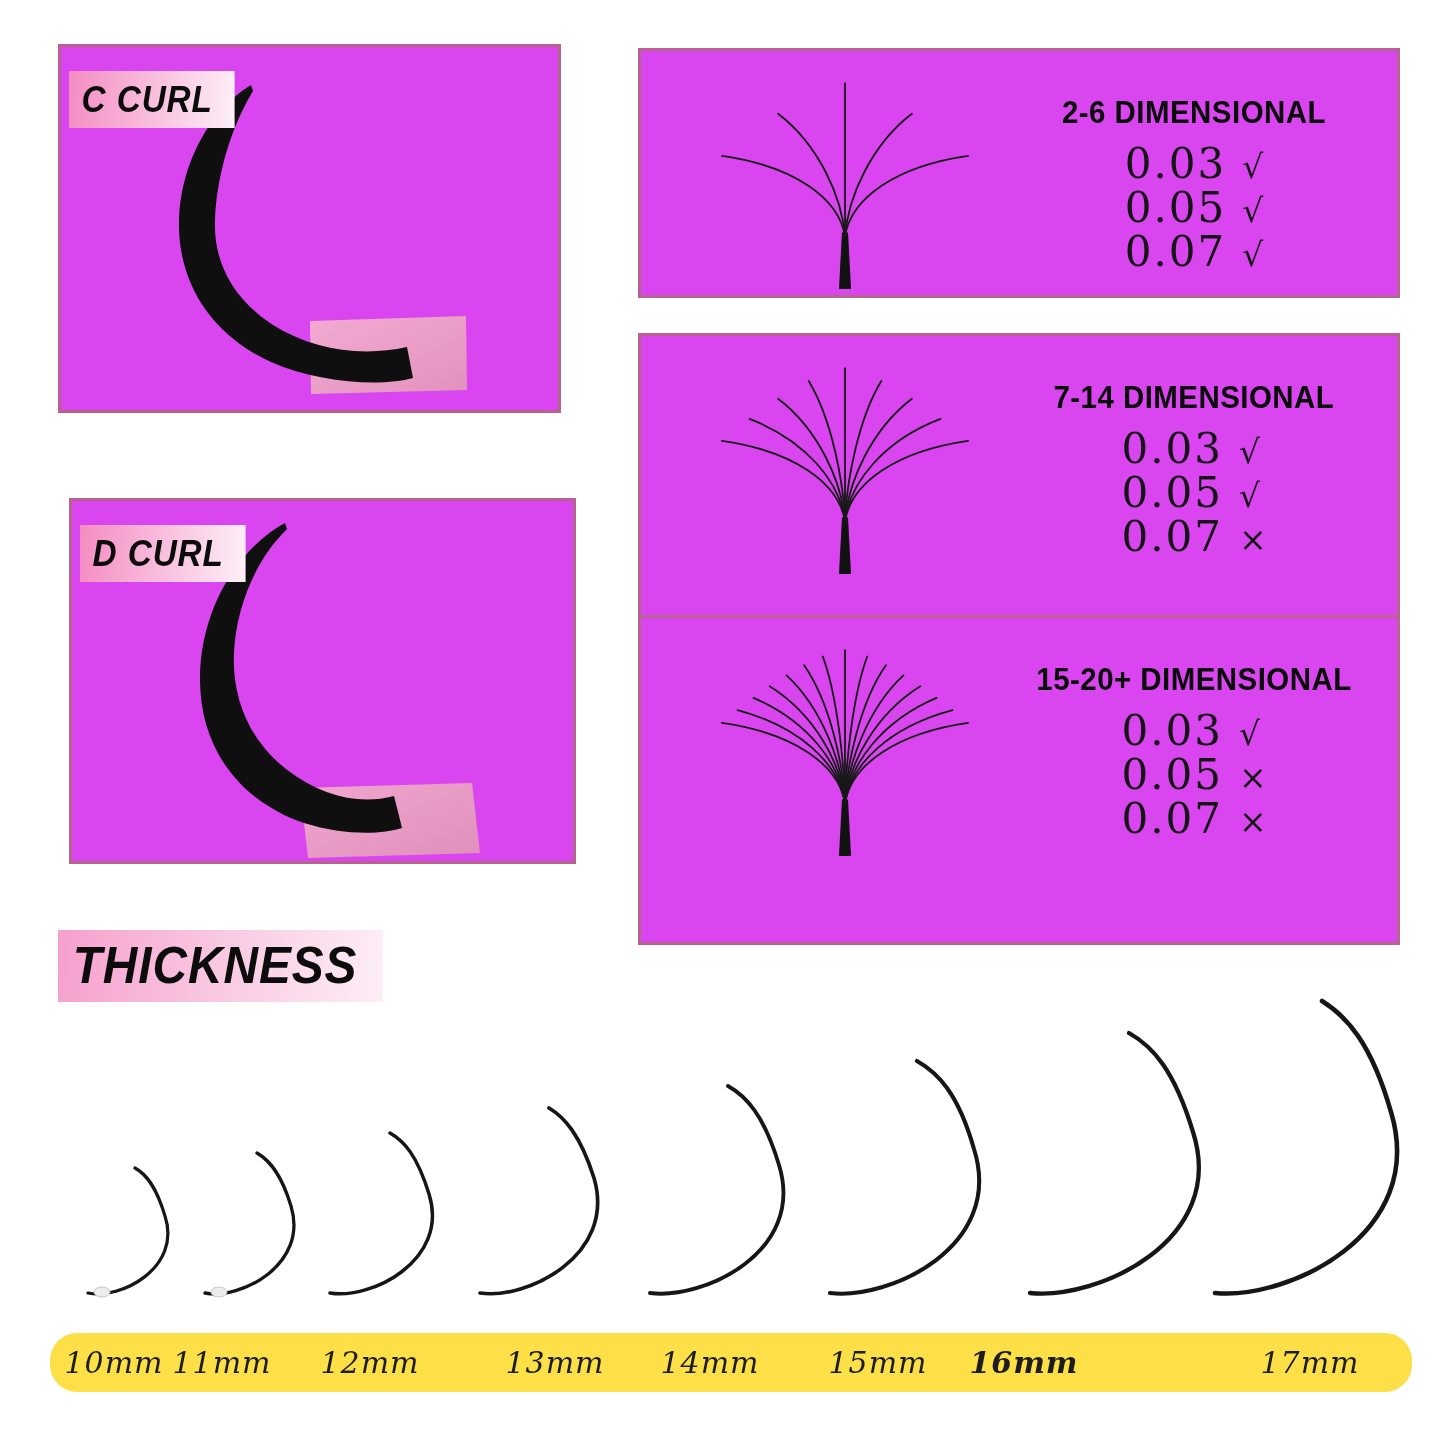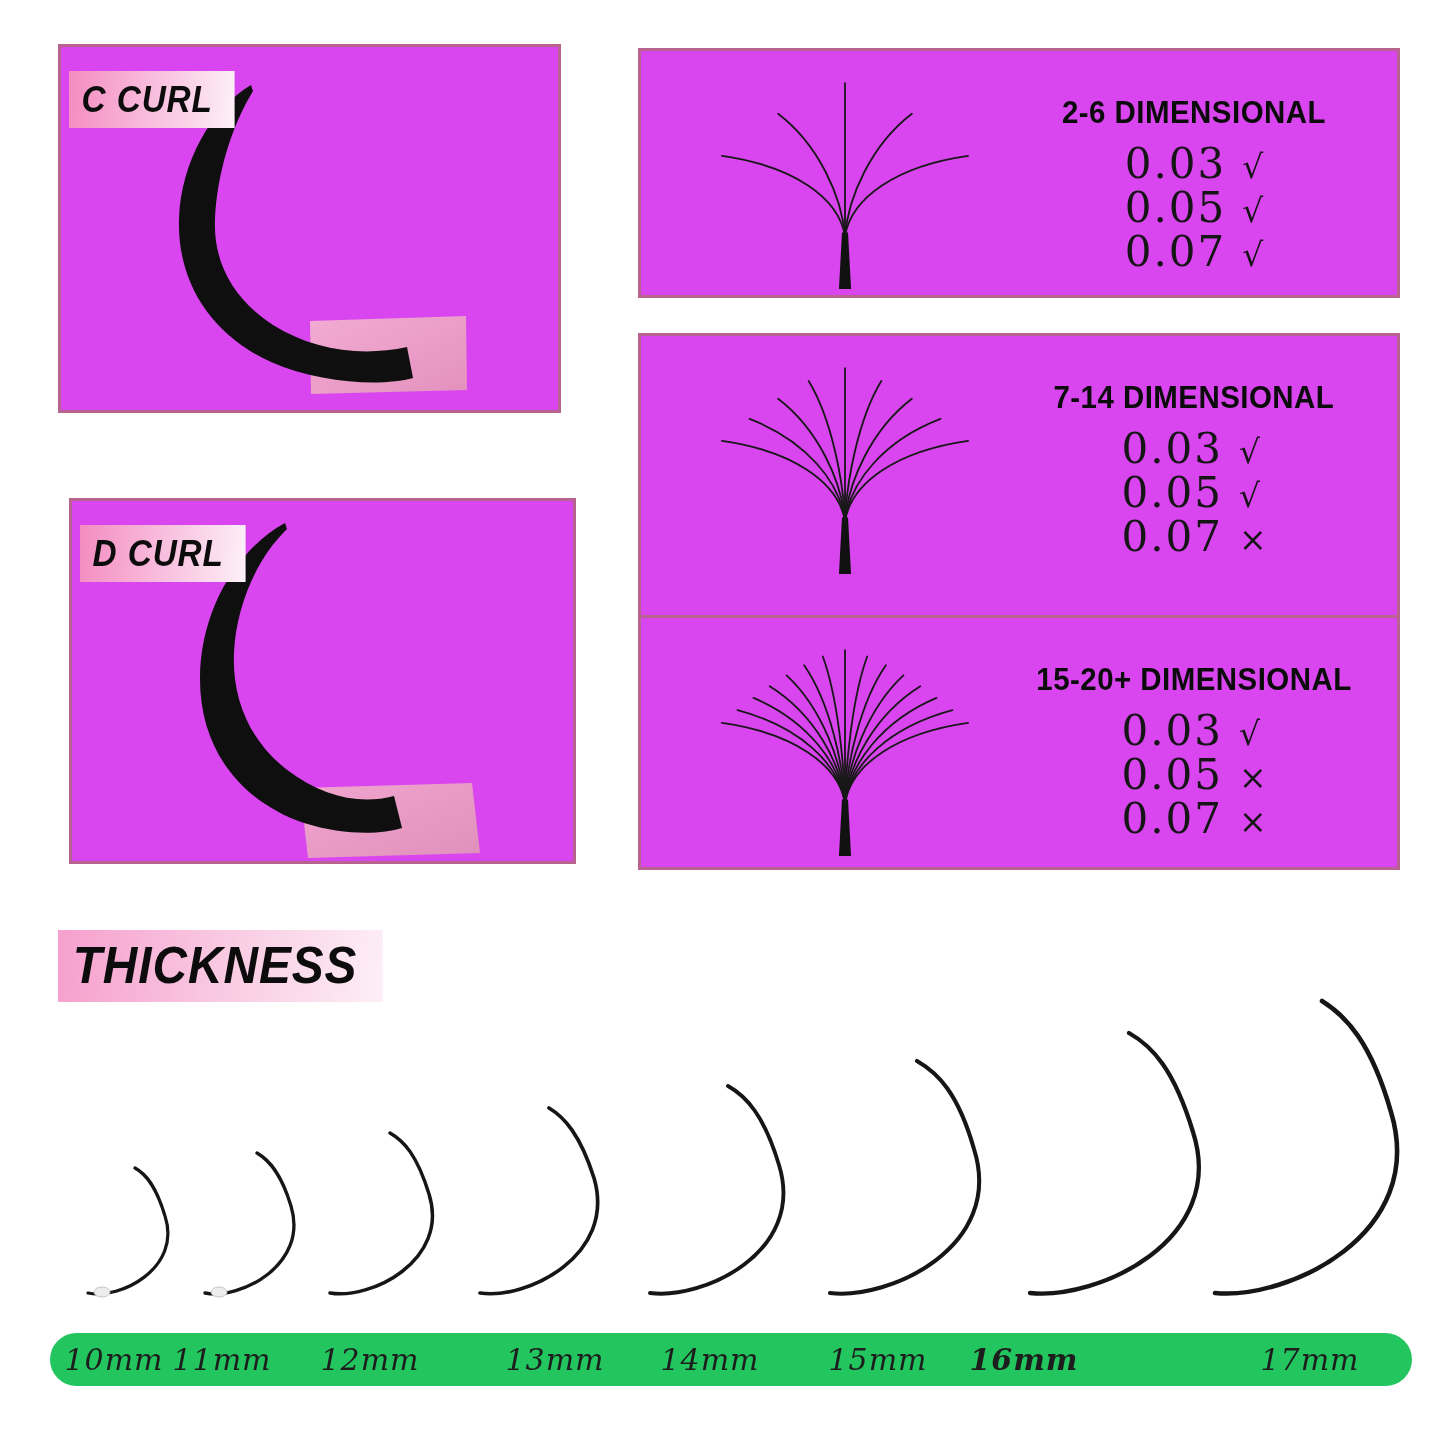--- a/index.html
+++ b/index.html
@@ -18,21 +18,21 @@
     position:absolute; left:8px; top:24px; white-space:nowrap;
     font-style:italic; font-weight:700; font-size:37px; line-height:1;
     letter-spacing:1px; color:#0c0c0c;
     transform:scaleX(.9); transform-origin:left center;
     background:linear-gradient(95deg,#f48cc1 0%, #f9c3e0 55%, #fdf0f8 100%);
     padding:10px 24px 10px 14px;
   }
   
   .dim-1 { left:638px; top:48px;  width:762px; height:250px; }
   .dim-2 { left:638px; top:333px; width:762px; height:300px; }
-  .dim-3 { left:638px; top:615px; width:762px; height:255px; }
+  .dim-3 { left:638px; top:615px; width:762px; height:330px; }
   .fan-svg { position:absolute; left:58px; top:10px; width:292px; height:232px; }
   .dim-text {
     position:absolute; left:355px; top:0; bottom:0; width:396px;
     display:flex; flex-direction:column; align-items:center;
     padding-top:44px; box-sizing:border-box;
   }
   .dim-title {
     font-weight:700; font-size:31px; letter-spacing:.5px; color:#0b0b0b;
     transform:scaleX(.95); white-space:nowrap;
   }
@@ -51,22 +51,22 @@
   .thickness-label {
     position:absolute; left:58px; top:930px; white-space:nowrap;
     font-style:italic; font-weight:700; font-size:52px; line-height:1;
     letter-spacing:1px; color:#0c0c0c;
     transform:scaleX(.92); transform-origin:left center;
     background:linear-gradient(95deg,#f6a0cd 0%, #f9c9e2 50%, #fdeef6 100%);
     padding:9px 28px 11px 16px;
   }
   .lash-row-svg { position:absolute; left:40px; top:988px; width:1390px; height:330px; }
   .length-bar {
-    position:absolute; left:50px; top:1333px; width:1362px; height:53px;
-    background:#22c55e; border-radius:27px;
+    position:absolute; left:50px; top:1333px; width:1362px; height:59px;
+    background:#fde047; border-radius:27px;
   }
   .length-label {
     position:absolute; top:50%; transform:translate(-50%,-52%);
     font-family:"DejaVu Serif", serif; font-style:italic; font-size:30px;
     color:#1d1d1d; letter-spacing:1px; white-space:nowrap;
   }
   .len-0{left:64px;} .len-1{left:172px;} .len-2{left:320px;} .len-3{left:505px;font-style:italic;}
   .len-4{left:660px;} .len-5{left:828px;} .len-6{left:974px;font-weight:bold;} .len-7{left:1260px;}
 </style>
 </head>

